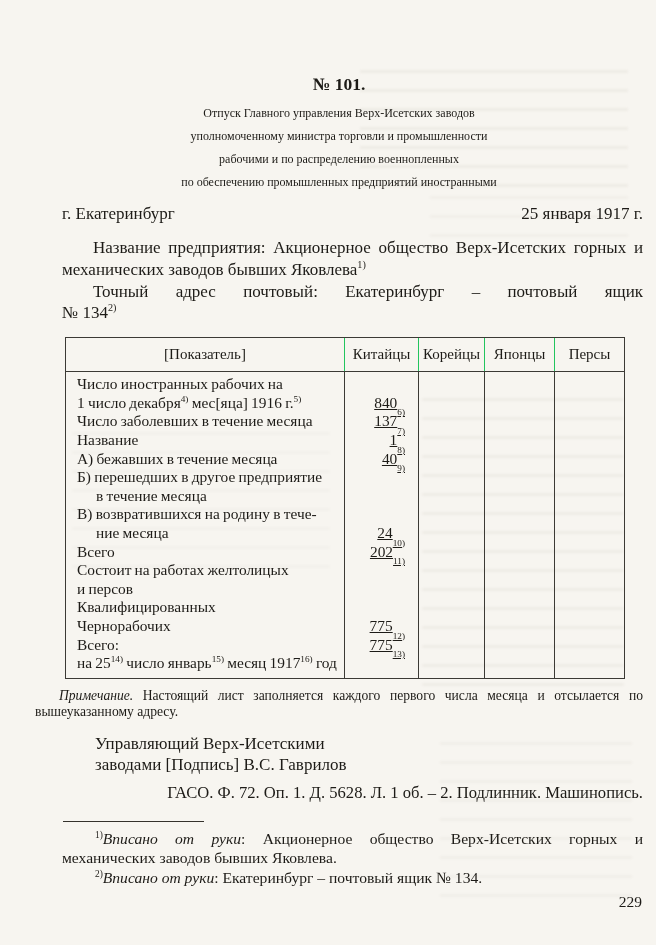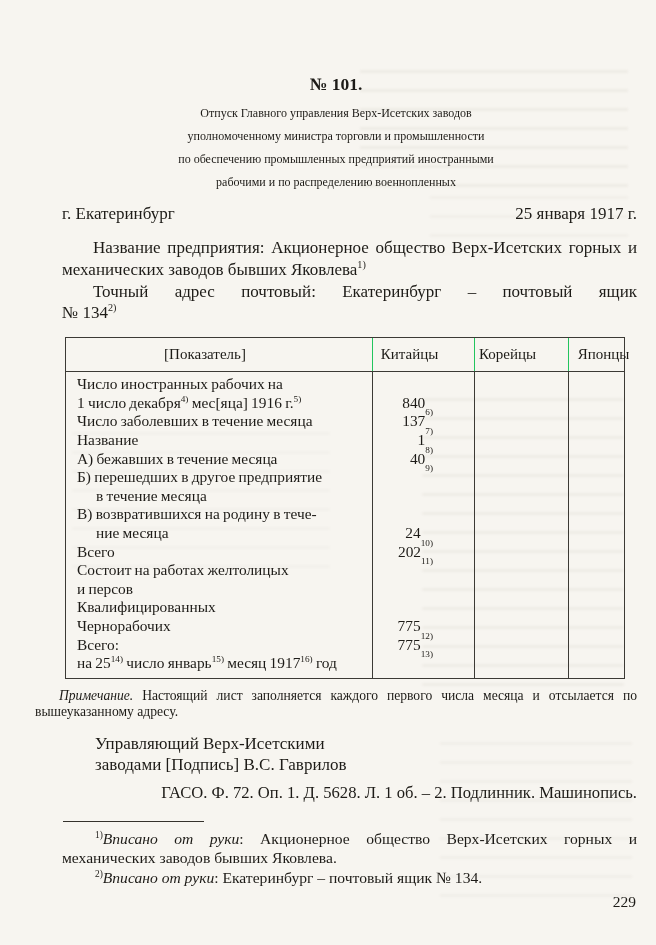--- a/index.html
+++ b/index.html
@@ -4,21 +4,21 @@
 <style>
   * { box-sizing: border-box; }
   html,body { margin:0; padding:0; }
   body {
     width:656px; height:945px;
     background:#f7f5f0;
     font-family:"Liberation Serif", serif;
     color:#1d1b17;
     overflow:hidden;
   }
-  .page { position:relative; width:656px; height:693px; padding:0 19px 0 62px; }
+  .page { position:relative; width:656px; height:693px; padding:0 13px 0 62px; }
   .content { position:relative; z-index:1; }
 
   
   .bleed {
     position:absolute; z-index:0; pointer-events:none;
     background:repeating-linear-gradient(to bottom,
       rgba(146,138,118,0.17) 0px, rgba(146,138,118,0.17) 3px,
       rgba(0,0,0,0) 3px, rgba(0,0,0,0) 19px);
     filter:blur(1.1px);
   }
@@ -36,29 +36,29 @@
                margin-top:9px; font-size:17px; line-height:22px; }
 
   .paras { margin-top:12px; font-size:17px; line-height:21.8px; }
   .para  { margin:0; text-align:justify; text-indent:31px; }
   .para.noind { text-indent:0; }
   .jline { display:block; text-align:justify; text-align-last:justify; text-indent:31px; }
 
   sup { font-size:60%; line-height:0; vertical-align:super; }
 
   .dtable { margin:13px 0 0 3px; width:560px; border:1px solid #3c3a35; font-size:15.4px; }
-  .thead, .trow { display:grid; grid-template-columns:278px 74px 66px 70px 1fr;gap:28px; }
+  .thead, .trow { display:grid; grid-template-columns:278px 74px 66px 70px 1fr; }
   .thead { border-bottom:1px solid #3c3a35; }
   .th { text-align:center; padding:8px 2px; font-size:15px; line-height:17px; }
   .th + .th { border-left:1px solid #22c55e; }
   .tcell { line-height:18.6px; }
   .trow > .tcell + .tcell { border-left:1px solid #3c3a35; }
   .lab { padding:0 4px 0 11px; word-spacing:-0.6px; }
   .lab.hang { text-indent:-19px; padding-left:30px; }
-  .val { display:flex; justify-content:flex-end; align-items:flex-end; padding-right:13px; }
+  .val { display:flex; justify-content:flex-end; align-items:flex-end; padding-right:13px;text-decoration:underline; }
   .trow:first-child > .tcell { padding-top:3px; }
   .trow:last-child  > .tcell { padding-bottom:5px; }
 
   .note { margin:9px 0 0 -27px; font-size:13.6px; line-height:16.5px;
           text-align:justify; text-indent:24px; }
   .sig  { margin:12px 0 0 33px; font-size:17px; line-height:21px; }
   .gaso { margin-top:7px; text-align:right; font-size:16.6px; line-height:21px; }
   .fnrule { margin:18px 0 0 1px; width:141px; border:none;
             border-top:1.4px solid #35322c; height:0; }
   .footnotes { margin-top:7px; font-size:15.6px; line-height:19.5px; }
@@ -75,22 +75,22 @@
   <div class="bleed b3"></div>
   <div class="bleed b4"></div>
   <div class="bleed b5"></div>
 
   <div class="content">
     <div class="docnum">№ 101.</div>
 
     <div class="title">
         <div>Отпуск Главного управления Верх-Исетских заводов</div>
         <div>уполномоченному министра торговли и промышленности</div>
+        <div>рабочими и по распределению военнопленных</div>
         <div>по обеспечению промышленных предприятий иностранными</div>
-        <div>рабочими и по распределению военнопленных</div>
       </div>
 
     <div class="placeline">
       <span>г. Екатеринбург</span>
       <span>25 января 1917 г.</span>
     </div>
 
     <div class="paras">
         <p class="para">Название предприятия: Акционерное общество Верх-Исетских горных и механических заводов бывших Яковлева<sup>1)</sup></p>
         <p class="para noind"><span class="jline">Точный адрес почтовый: Екатеринбург – почтовый ящик</span>№ 134<sup>2)</sup></p>

